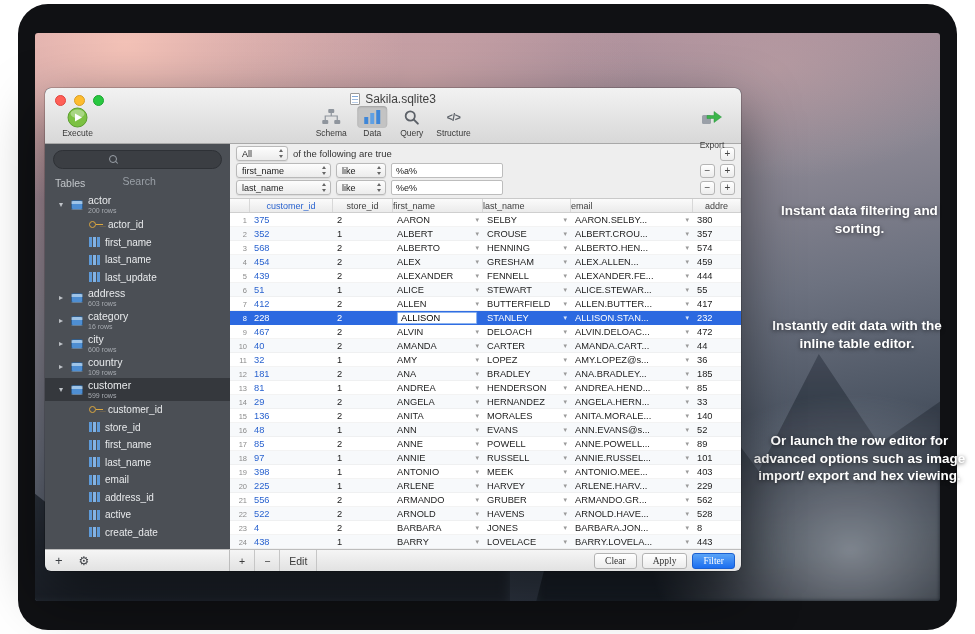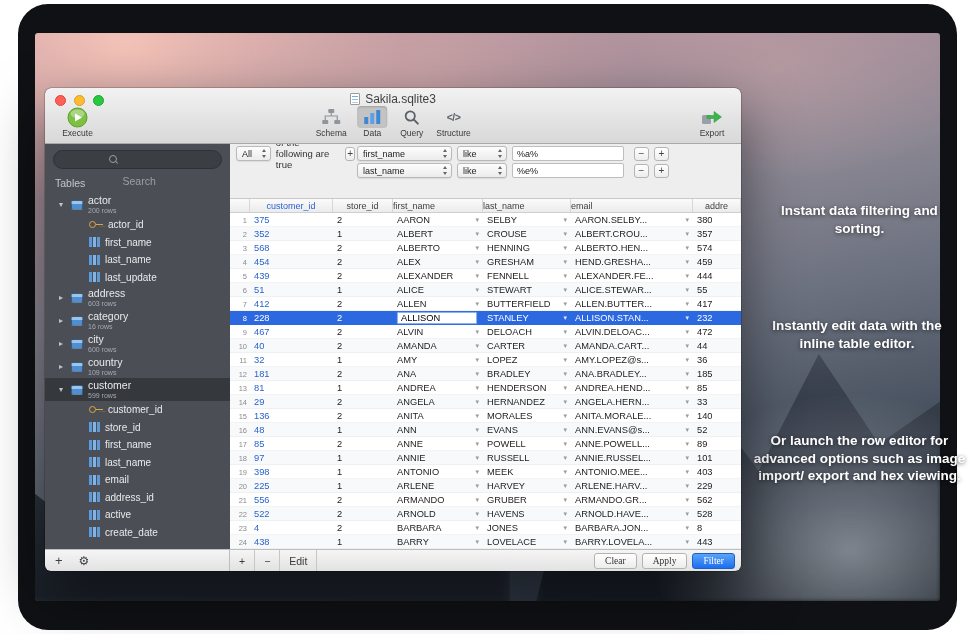--- a/index.html
+++ b/index.html
@@ -60,21 +60,21 @@
   .doc-icon::before { content:''; position:absolute; left:1px; right:1px; top:2px;
     height:1px; background:#7fa8d9; box-shadow: 0 3px 0 #9ab8dd, 0 6px 0 #b8cde8; }
   .toolbar { position: absolute; left: 0; right: 0; top: 18px; height: 36px; }
   .tool { display: flex; flex-direction: column; align-items: center; padding: 0 4px; }
   .tool-icon { height: 22px; display: flex; align-items: center; justify-content: center; padding: 0 6px; }
   .tool-label { font-size: 8.5px; color: #3a3a3a; margin-top: 0; white-space: nowrap; }
   .tool.selected .tool-icon { background: #c3c3c3; border-radius: 4px;
     box-shadow: inset 0 1px 2px rgba(0,0,0,.18); }
   .tool-exec { position: absolute; left: 12px; top: 0; }
   .tool-center { position: absolute; left: 50%; top: 0; transform: translateX(-50%); display: flex; gap: 2px; }
-  .tool-export { position: absolute; right: 8px; top: 0; }
+  .tool-export { position: absolute; right: 8px; top: 0; gap: 12px; }
   .structure-glyph { font-size: 10.5px; font-weight: bold; color: #5c6168; letter-spacing: -.5px; }
 
   
   .win-body { flex: 1; display: flex; min-height: 0; }
 
   
   .sidebar { flex: 0 0 185px; background: #4b4f55; display: flex; flex-direction: column; overflow: hidden; }
   .search-wrap { margin: 6px 8px 4px; height: 19px; flex: 0 0 19px; background: #3b3e43;
     border: 1px solid #2e3136; border-radius: 10px; display: flex; align-items: center;
     justify-content: center; gap: 4px; padding: 0 6px; }
@@ -103,21 +103,21 @@
     background: linear-gradient(90deg,#5e9ad8 0 3px, transparent 3px 4px, #83b3e4 4px 7px, transparent 7px 8px, #5e9ad8 8px 11px); }
   .icon-key { width: 14px; height: 9px; position: relative; flex: 0 0 14px; }
   .icon-key::before { content:''; position:absolute; left:0; top:1px; width:5px; height:5px;
     border: 1.6px solid #dba73f; border-radius: 50%; }
   .icon-key::after { content:''; position:absolute; left:7px; top:3.6px; width:6.5px; height:1.6px;
     background:#dba73f; box-shadow: 3.2px 2px 0 -0.4px #dba73f; }
 
   
   .main { flex: 1; display: flex; flex-direction: column; min-width: 0; background: #fff; }
   .filter-panel { flex: 0 0 55px; background: #eeeeee; border-bottom: 1px solid #c9c9c9;
-    padding: 2px 6px 3px; display: flex; flex-direction: row; gap: 2px; overflow: hidden; }
+    padding: 2px 6px 3px; display: flex; flex-direction: column; gap: 2px; overflow: hidden; }
   .filter-top, .filter-row { display: flex; align-items: center; gap: 5px; height: 15px; flex: 0 0 15px; }
   .match-suffix { font-size: 9.5px; color: #333; }
   .mac-select { height: 15px; background: linear-gradient(#fdfdfd,#ececec);
     border: 1px solid #b9b9b9; border-radius: 3px; display: flex; align-items: center;
     justify-content: space-between; padding: 0 2px 0 5px; font-size: 9px; color: #222;
     box-shadow: 0 .5px 1px rgba(0,0,0,.08); }
   .sel-arrows { width: 7px; height: 11px; position: relative; margin-left: 3px; flex: 0 0 7px; }
   .sel-arrows::before { content:''; position:absolute; left:1px; top:1px;
     border-left: 2.5px solid transparent; border-right: 2.5px solid transparent; border-bottom: 3.5px solid #666; }
   .sel-arrows::after { content:''; position:absolute; left:1px; bottom:1px;
@@ -489,21 +489,21 @@
               <div class="tcell c-store">2</div>
               <div class="tcell c-first">
                 <span>ALEX</span>
                 <span class="cell-arrow">▾</span>
               </div>
               <div class="tcell c-last">
                 <span>GRESHAM</span>
                 <span class="cell-arrow">▾</span>
               </div>
               <div class="tcell c-email">
-                <span>HEND.GRESHA...</span>
+                <span>ALEX.ALLEN...</span>
                 <span class="cell-arrow">▾</span>
               </div>
               <div class="tcell c-addr">459</div>
             </div>
             <div class="trow">
               <div class="tcell c-num">5</div>
               <div class="tcell c-id">439</div>
               <div class="tcell c-store">2</div>
               <div class="tcell c-first">
                 <span>ALEXANDER</span>

